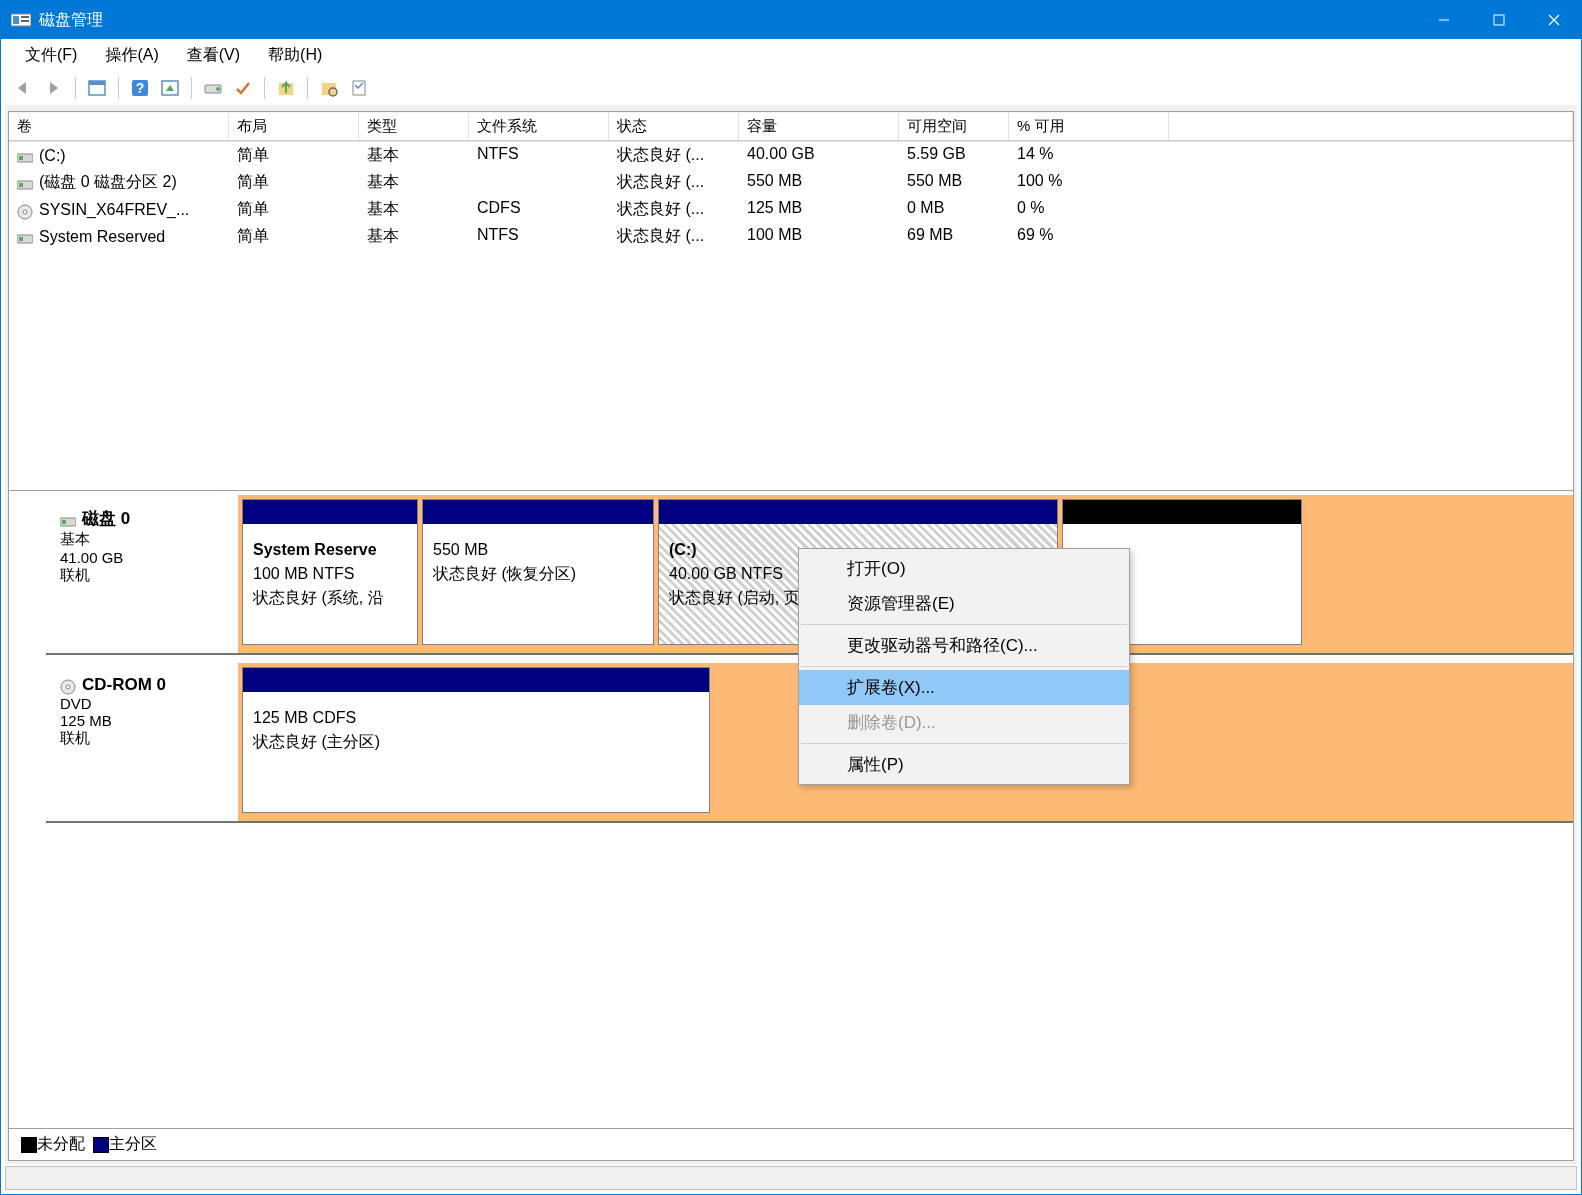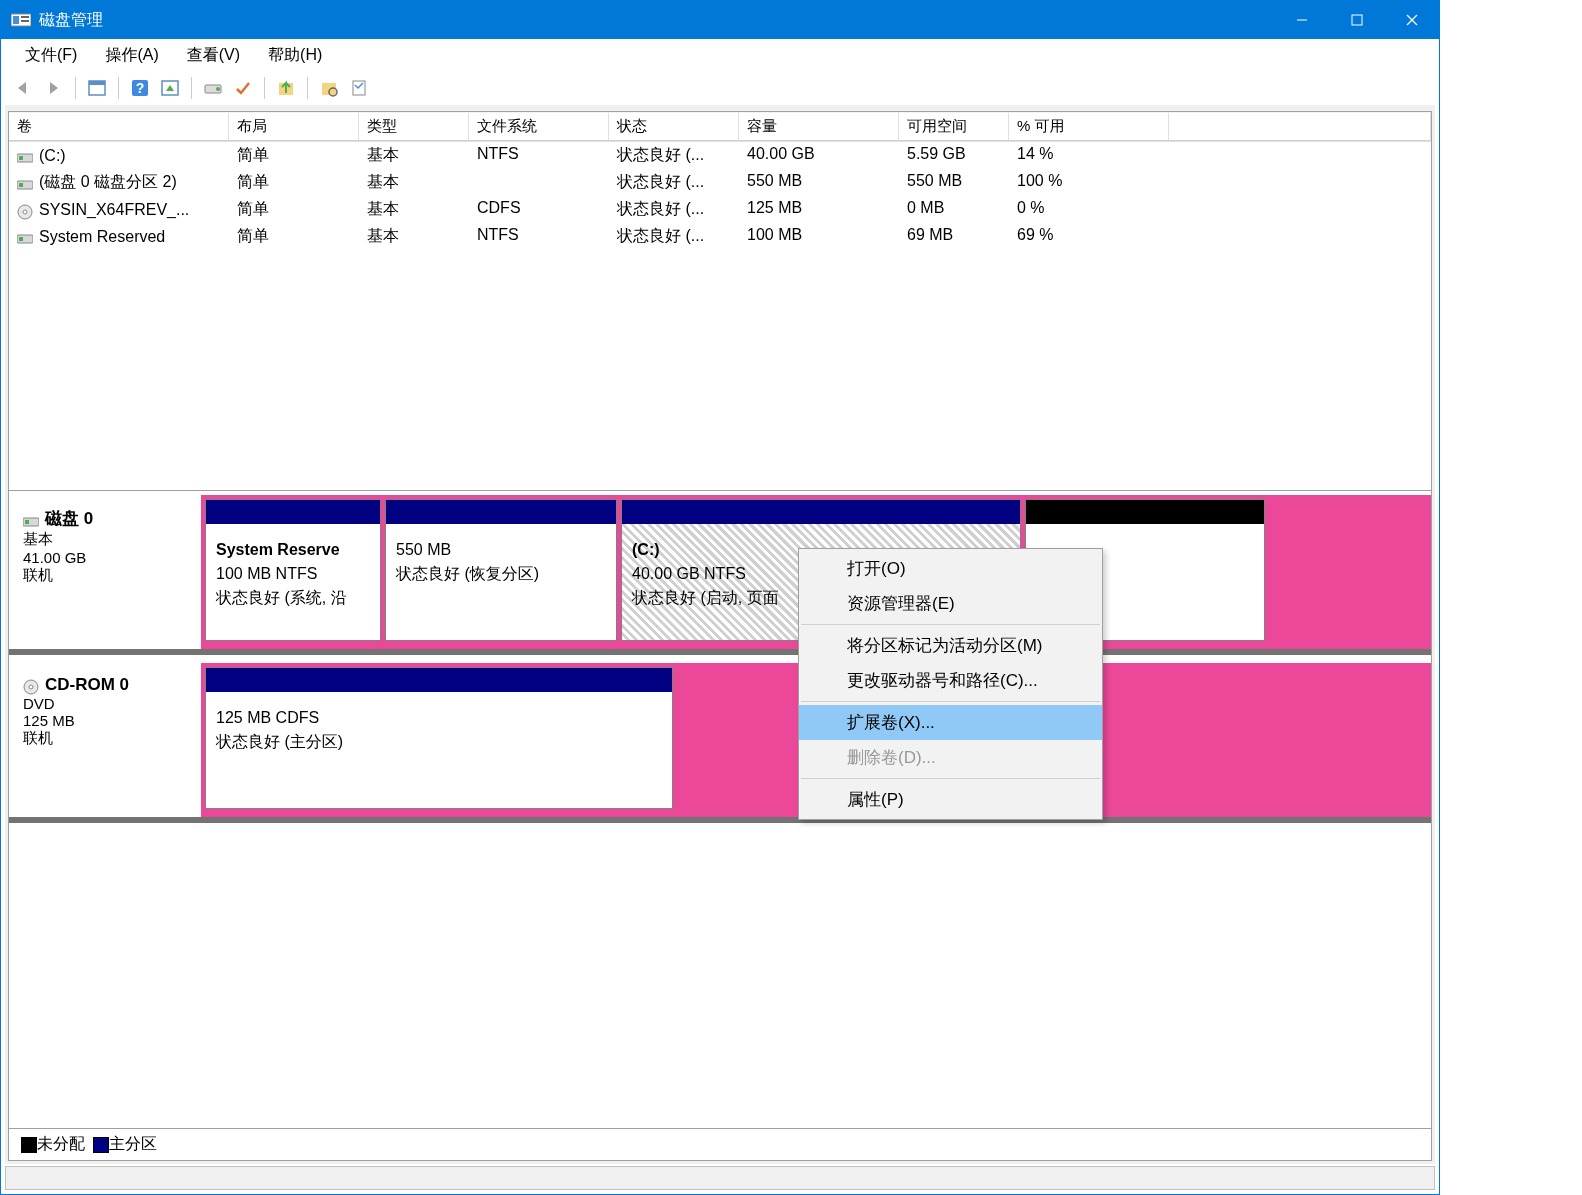--- a/index.html
+++ b/index.html
@@ -1,51 +1,51 @@
 <!DOCTYPE html>
 <html><head>
 <meta charset="utf-8">
 <style>
 * { margin: 0; padding: 0; box-sizing: border-box; }
 body { font-family: "Microsoft YaHei", "Segoe UI", sans-serif; font-size: 15px; background: #fff; overflow: hidden; }
-.window { width: 1440px; height: 1195px; display: flex; flex-direction: column; border: 1px solid #0078d7; }
+.window { width: 1582px; height: 1195px; display: flex; flex-direction: column; border: 1px solid #0078d7; }
 .titlebar { height: 38px; background: #0078d7; color: #fff; display: flex; align-items: center; padding-left: 10px; font-size: 16px; }
 .titlebar-icon { width: 20px; height: 16px; margin-right: 8px; display: inline-block; }
 .titlebar-title { flex: 1; }
 .win-controls { display: flex; height: 100%; }
 .win-btn { width: 55px; height: 100%; display: flex; align-items: center; justify-content: center; color: #fff; font-size: 14px; }
 .win-btn svg { width: 12px; height: 12px; }
 .menubar { height: 32px; background: #fff; display: flex; align-items: center; padding: 0 10px; border-bottom: 0; font-size: 16px; text-align: center; }
 .menu-item { padding: 4px 14px; cursor: default; }
 .toolbar { height: 34px; background: #fff; display: flex; align-items: center; padding: 2px 10px; gap: 4px; }
 .tb-btn { width: 26px; height: 26px; display: flex; align-items: center; justify-content: center; }
 .tb-sep { width: 1px; height: 22px; background: #ccc; margin: 0 4px; }
 .content { flex: 1; display: flex; flex-direction: column; border: 3px solid #f0f0f0; border-top: 6px solid #f0f0f0; margin: 0 4px; }
 .vol-list { flex: 0 0 380px; background: #fff; border: 1px solid #a0a0a0; overflow: hidden; }
 .vol-header { display: grid; grid-template-columns: 220px 130px 110px 140px 130px 160px 110px 160px auto; background: #fff; border-bottom: 1px solid #e0e0e0; }
 .vol-header > div { padding: 4px 8px; border-right: 1px solid #e0e0e0; font-size: 15px; background: #fff; border-top: 1px solid #f4f4f4; border-bottom: 1px solid #cfcfcf; }
 .vol-row { display: grid; grid-template-columns: 220px 130px 110px 140px 130px 160px 110px 160px auto; }
 .vol-row > div { padding: 3px 8px; font-size: 16px; white-space: nowrap; overflow: hidden; text-overflow: ellipsis; }
 .vol-row > div:first-child { display: flex; align-items: center; gap: 6px; }
 .disk-icon { width: 16px; height: 12px; display: inline-block; }
 .disk-graph { flex: 1; background: #fff; border: 1px solid #a0a0a0; border-top: none; overflow: auto; padding-top: 4px; }
-.disk-row { display: flex; border-bottom: 6px solid #737373; min-height: 160px; background: #ec4899; margin-bottom: 8px; }
+.disk-row { display: flex; border-bottom: 2px solid #737373; min-height: 160px; background: #fdba74; margin-bottom: 8px; margin-left: 37px; }
 .disk-label { width: 192px; padding: 12px 14px; background: #fff; }
 .disk-label-title { font-weight: bold; display: flex; align-items: center; gap: 6px; font-size: 17px; }
 .disk-parts { flex: 1; display: flex; gap: 4px; padding: 4px 4px 8px 4px; }
 .part { border: 1px solid #808080; display: flex; flex-direction: column; overflow: hidden; background: #fff; }
 .part-header { height: 24px; background: #000080; flex-shrink: 0; }
 .part-header.black { background: #000; }
 .part-body { padding: 14px 10px 8px 10px; flex: 1; font-size: 16px; line-height: 1.5; overflow: hidden; white-space: nowrap; }
 .part-name { font-weight: bold; }
 .part.selected .part-body { background: repeating-linear-gradient(45deg, #fff, #fff 3px, #d0d0d0 3px, #d0d0d0 6px); }
 .legend { height: 32px; border: 1px solid #a0a0a0; border-top: none; display: flex; align-items: center; padding: 0 12px; font-size: 16px; }
 .legend-swatch { width: 16px; height: 16px; display: inline-block; border: 1px solid #000; }
 .statusbar { height: 24px; background: #f0f0f0; border: 1px solid #c0c0c0; margin: 2px 4px 4px 4px; }
-.context-menu { position: absolute; left: 798px; top: 548px; width: 305px; background: #f2f2f2; border: 1px solid #a0a0a0; box-shadow: 3px 3px 6px rgba(0,0,0,0.2); padding: 2px 0; font-size: 17px; }
+.context-menu { position: absolute; left: 798px; top: 548px; width: 332px; background: #f2f2f2; border: 1px solid #a0a0a0; box-shadow: 3px 3px 6px rgba(0,0,0,0.2); padding: 2px 0; font-size: 17px; }
 .cm-item { padding: 6px 16px 6px 48px; cursor: default; }
 .cm-item.disabled { color: #989898; }
 .cm-item.highlight { background: #90c8f6; }
 .cm-sep { height: 1px; background: #d0d0d0; margin: 3px 2px; }
 </style>
 </head>
 <body>
 
 <div class="window">
   <div class="titlebar">
@@ -308,20 +308,19 @@
     </div>
   </div>
 
   <div class="statusbar"></div>
 </div>
 
 <div class="context-menu" id="context-menu">
     <div class="cm-item">打开(O)</div>
     <div class="cm-item">资源管理器(E)</div>
     <div class="cm-sep"></div>
-    <div class="cm-item">将分区标记为活动分区(M)</div>
     <div class="cm-item">更改驱动器号和路径(C)...</div>
     <div class="cm-sep"></div>
     <div class="cm-item highlight">扩展卷(X)...</div>
     <div class="cm-item disabled">删除卷(D)...</div>
     <div class="cm-sep"></div>
     <div class="cm-item">属性(P)</div>
   </div>
 
 </body></html>

